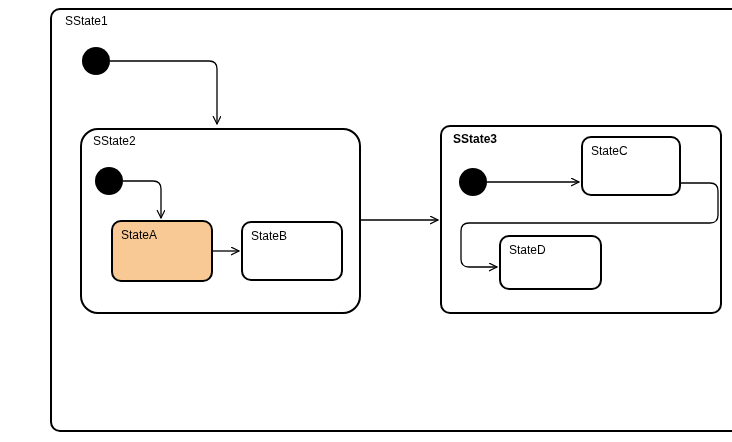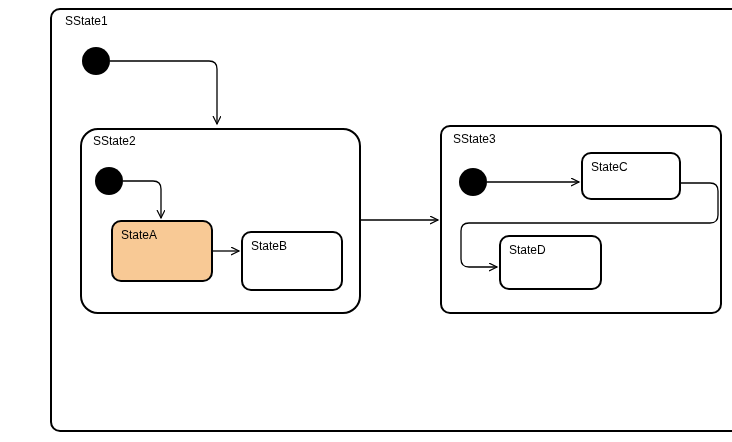--- a/index.html
+++ b/index.html
@@ -34,25 +34,25 @@
     line-height: 14px;
     color: #000000;
     white-space: nowrap;
   }
   
   #sstate1 { left: 6px;   top: 8px;   width: 722px; height: 424px; }
   #sstate1 .lbl { left: 13px; top: 4px; }
   #sstate2 { left: 36px;  top: 128px; width: 281px; height: 186px; border-radius: 18px; }
   #sstate2 .lbl { left: 11px; top: 4px; }
   #sstate3 { left: 396px; top: 125px; width: 282px; height: 189px; }
-  #sstate3 .lbl { left: 11px; top: 5px; }
+  #sstate3 .lbl { left: 11px; top: 5px; font-weight: bold; }
   
   #stateA { left: 67px;  top: 220px; width: 102px; height: 62px; text-decoration: underline; }
-  #stateB { left: 197px; top: 231px; width: 102px; height: 60px; }
-  #stateC { left: 537px; top: 152px; width: 100px; height: 48px; }
+  #stateB { left: 197px; top: 221px; width: 102px; height: 60px; }
+  #stateC { left: 537px; top: 136px; width: 100px; height: 60px; }
   #stateD { left: 455px; top: 235px; width: 103px; height: 55px; }
   .simple .lbl { left: 8px; top: 6px; }
   
   svg.edges {
     position: absolute;
     left: 0;
     top: 0;
     pointer-events: none;
   }
   svg.edges path.edge {

